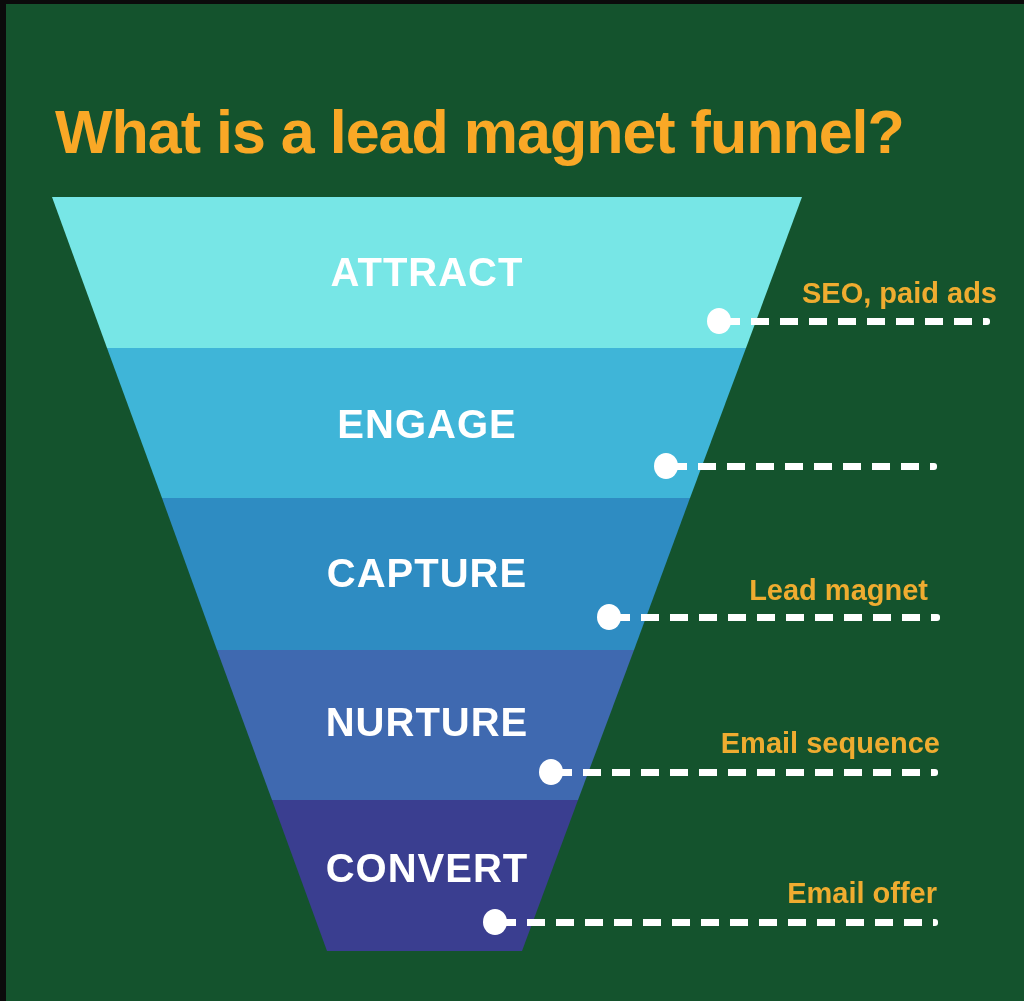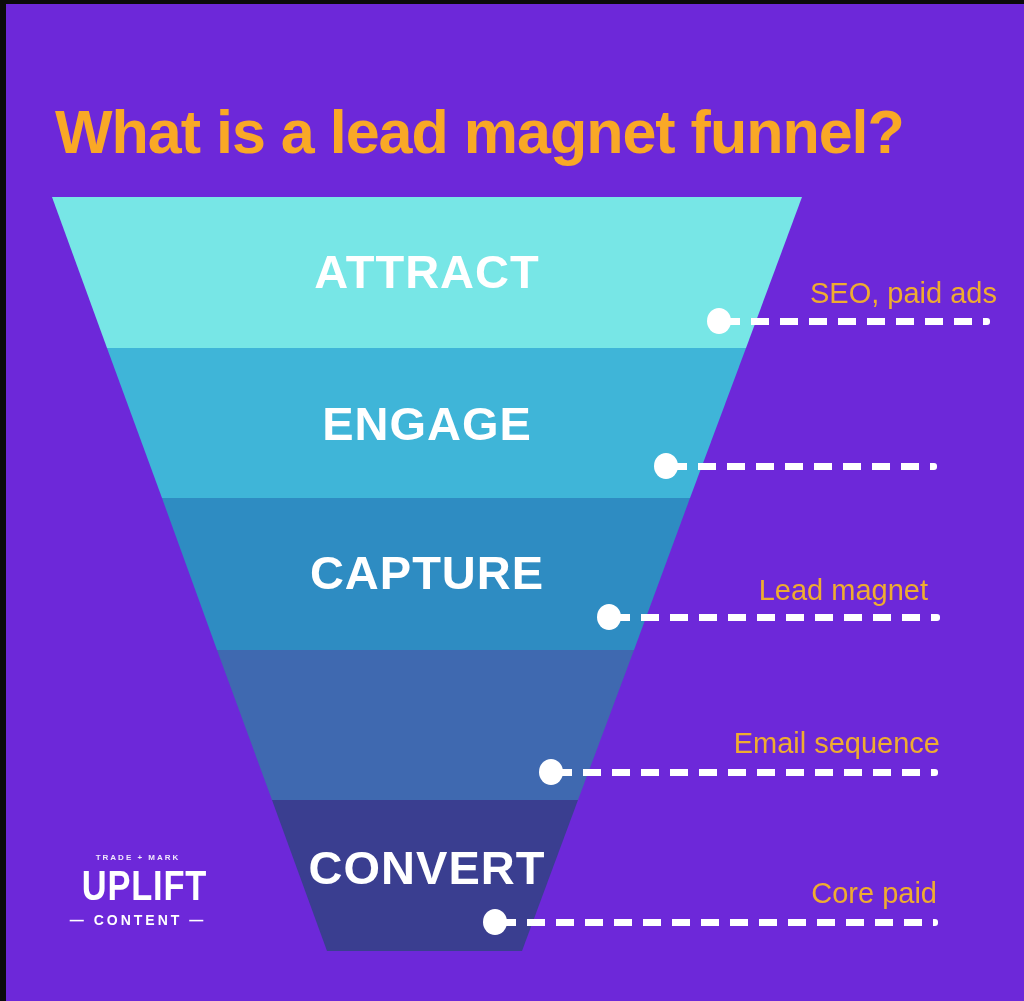--- a/index.html
+++ b/index.html
@@ -1,40 +1,40 @@
 <!DOCTYPE html>
 <html><head>
 <meta charset="utf-8">
 <style>
   html,body{margin:0;padding:0;background:#000;}
   .canvas{
     position:relative;width:1024px;height:1001px;overflow:hidden;
-    background:#6d28d9;font-family:"Liberation Sans",sans-serif;
+    background:#14532d;font-family:"Liberation Sans",sans-serif;
   }
   .frame-top{position:absolute;left:0;top:0;width:100%;height:4px;background:#0b0b0b;}
   .frame-left{position:absolute;left:0;top:0;width:6px;height:100%;background:#0b0b0b;}
   .title{
     position:absolute;left:55px;top:56px;width:940px;
     font-size:61px;font-weight:bold;letter-spacing:-1px;color:#f9a826;
   }
   .funnel-svg{position:absolute;left:0;top:0;}
   .stage-label{
     position:absolute;left:127px;width:600px;height:60px;line-height:60px;
-    text-align:center;color:#ffffff;font-size:47px;font-weight:bold;letter-spacing:1px;
+    text-align:center;color:#ffffff;font-size:40px;font-weight:bold;letter-spacing:1px;
   }
   .dot{
     position:absolute;width:24px;height:26px;border-radius:50%;background:#ffffff;
   }
   .dash-line{
     position:absolute;height:7px;border-radius:3px;
     background:repeating-linear-gradient(90deg,#ffffff 0 18px,transparent 18px 29px);
   }
   .annotation{
     position:absolute;height:34px;line-height:34px;text-align:right;
-    color:#efac30;font-size:29px;font-weight:400;
+    color:#efac30;font-size:29px;font-weight:700;
   }
   .logo{
     position:absolute;left:68px;top:853px;width:140px;text-align:center;color:#ffffff;
   }
   .logo .tm{font-size:8px;letter-spacing:2px;font-weight:bold;opacity:.9;}
   .logo .name{
     display:inline-block;font-size:42px;font-weight:bold;letter-spacing:1px;
     transform:scaleX(.82);transform-origin:center;margin-top:2px;line-height:44px;
   }
   .logo .sub{font-size:14px;font-weight:bold;letter-spacing:3px;margin-top:4px;}
@@ -50,42 +50,38 @@
     <polygon points="52,197 802,197 746,348 107,348" fill="#77e6e6"></polygon>
     <polygon points="107,348 746,348 690,498 162,498" fill="#3fb5d8"></polygon>
     <polygon points="162,498 690,498 634,650 217,650" fill="#2e8cc2"></polygon>
     <polygon points="217,650 634,650 578,800 272,800" fill="#3f69b0"></polygon>
     <polygon points="272,800 578,800 522,951 327,951" fill="#3a3e90"></polygon>
   </svg>
 
   <div class="stage-label" style="top:242px">ATTRACT</div>
   <div class="stage-label" style="top:543px">CAPTURE</div>
   <div class="stage-label" style="top:394px">ENGAGE</div>
+  <div class="stage-label" style="top:692px">NURTURE</div>
   <div class="stage-label" style="top:838px">CONVERT</div>
 
   <div class="dot" style="left:707px;top:308px"></div>
   <div class="dash-line" style="left:722px;top:318px;width:268px"></div>
   <div class="annotation" style="right:27px;top:276px;width:300px">SEO, paid ads</div>
 
   <div class="dot" style="left:654px;top:453px"></div>
   <div class="dash-line" style="left:669px;top:463px;width:268px"></div>
 
   <div class="dot" style="left:597px;top:604px"></div>
   <div class="dash-line" style="left:612px;top:614px;width:328px"></div>
   <div class="annotation" style="right:96px;top:573px;width:300px">Lead magnet</div>
 
   <div class="dot" style="left:539px;top:759px"></div>
   <div class="dash-line" style="left:554px;top:769px;width:384px"></div>
   <div class="annotation" style="right:84px;top:726px;width:320px">Email sequence</div>
 
   <div class="dot" style="left:483px;top:909px"></div>
   <div class="dash-line" style="left:498px;top:919px;width:440px"></div>
-  <div class="annotation" style="right:87px;top:876px;width:300px">Core paid</div>
+  <div class="annotation" style="right:87px;top:876px;width:300px">Email offer</div>
 
-  <div class="logo">
-    <div class="tm">TRADE + MARK</div>
-    <div class="name">UPLIFT</div>
-    <div class="sub">— CONTENT —</div>
-  </div>
 
   <div class="frame-top"></div>
   <div class="frame-left"></div>
 </div>
 
 </body></html>

